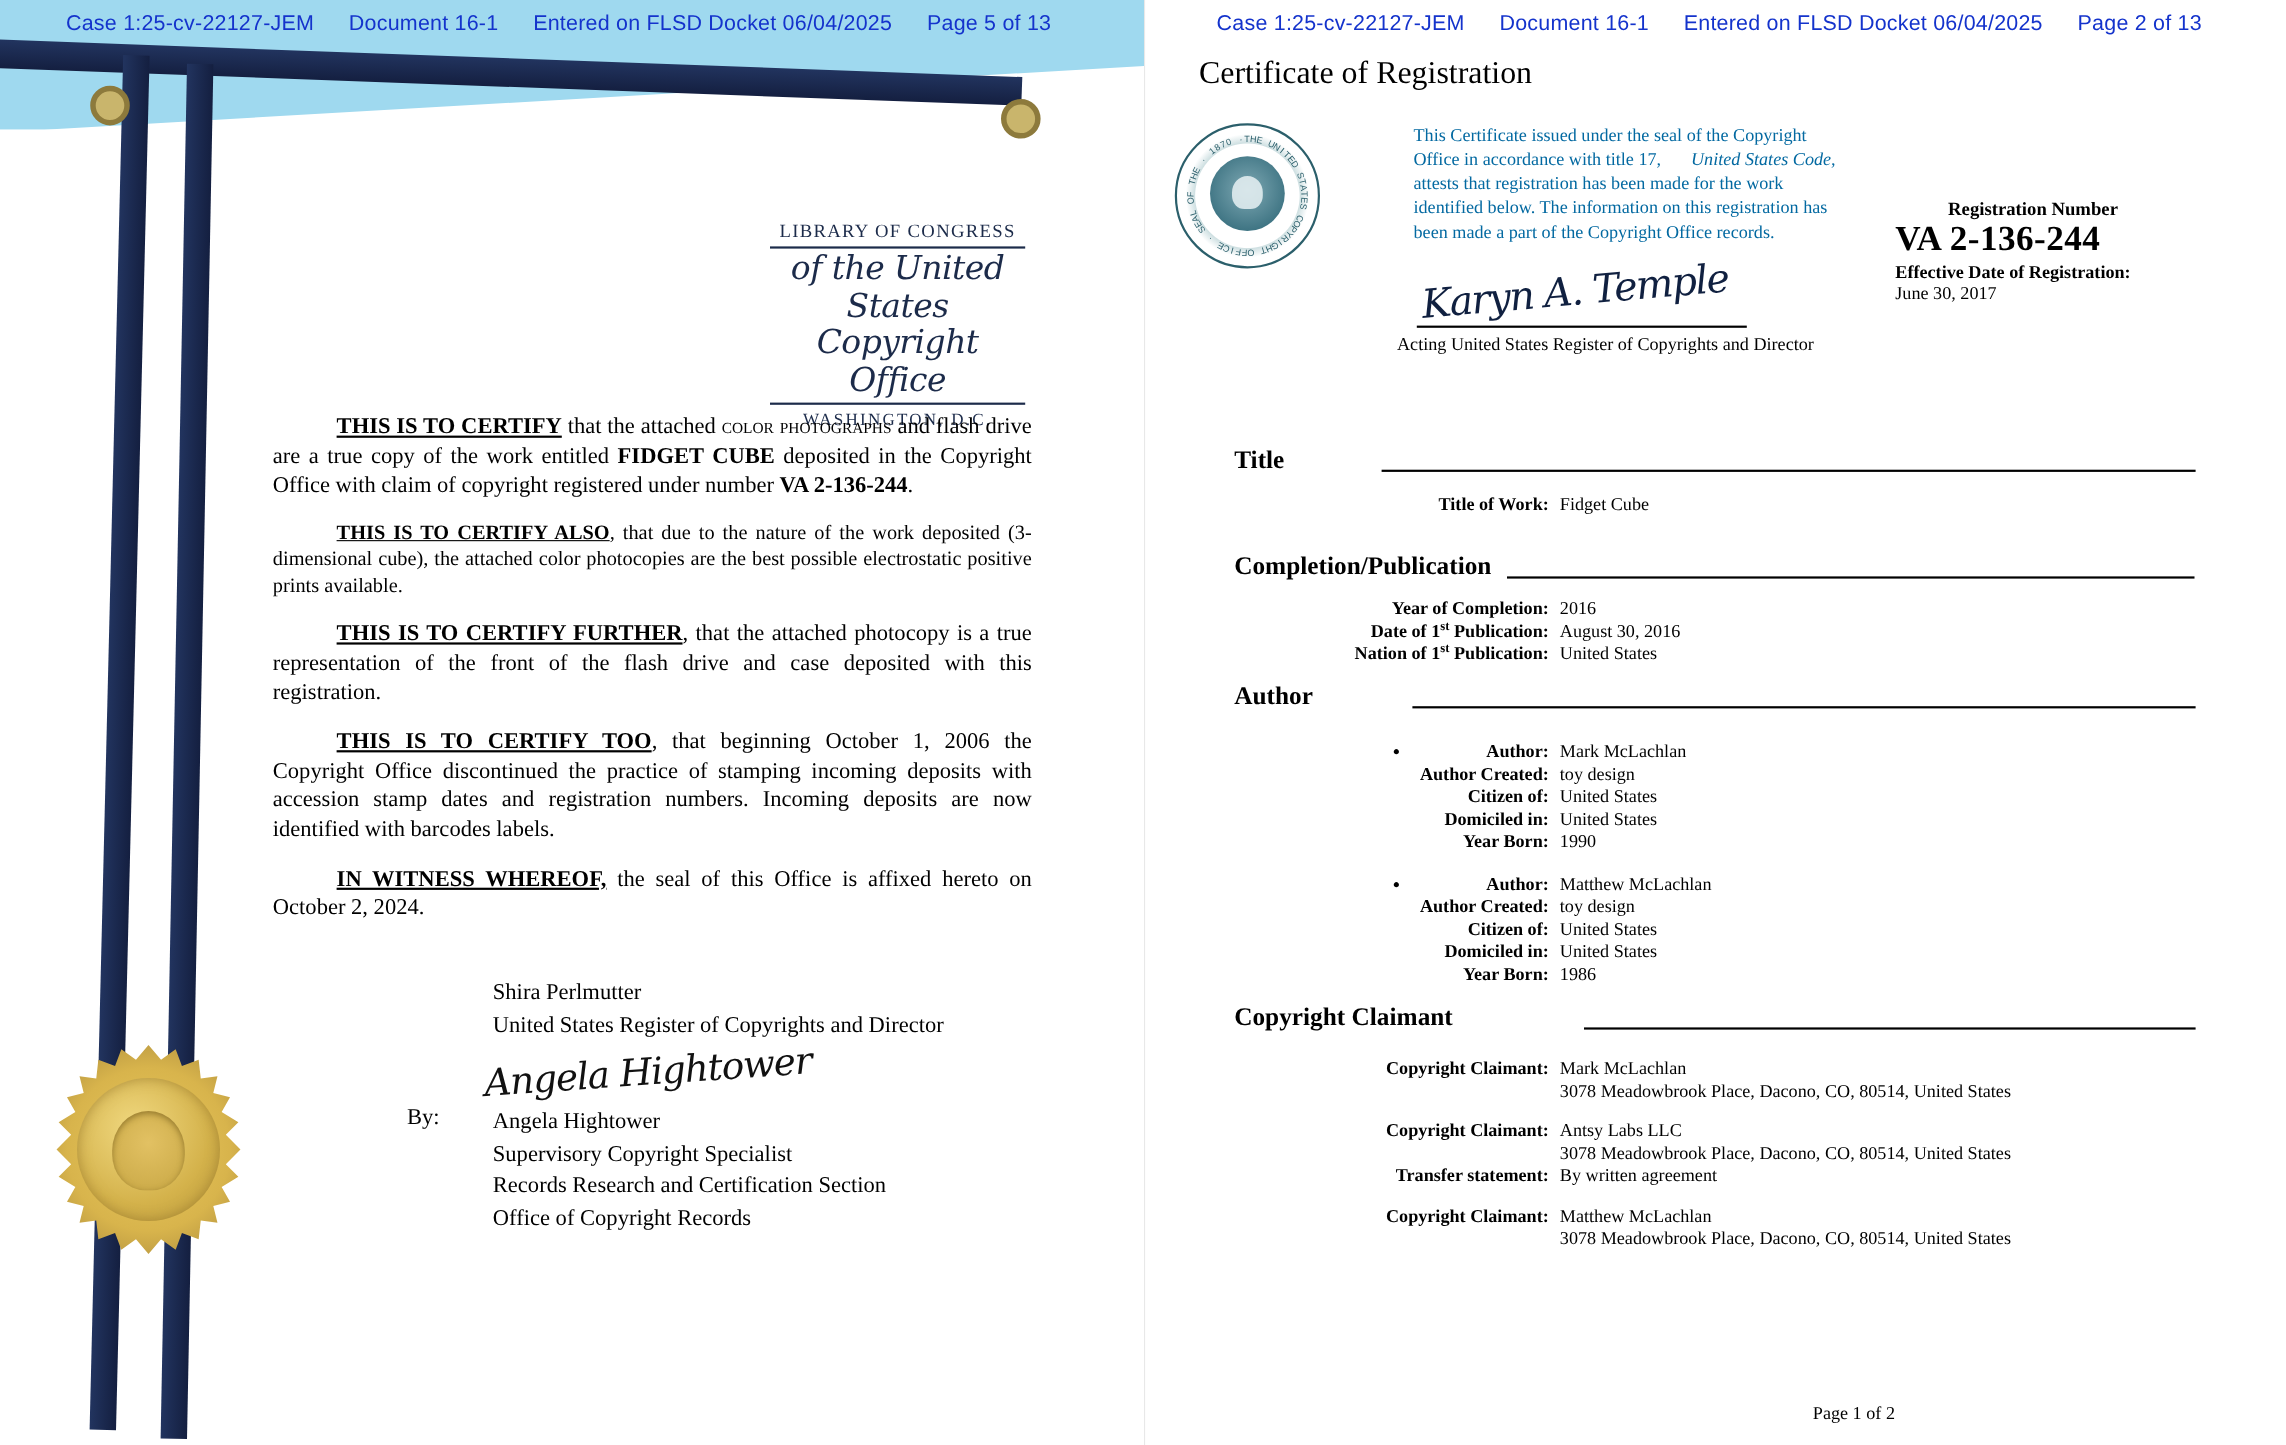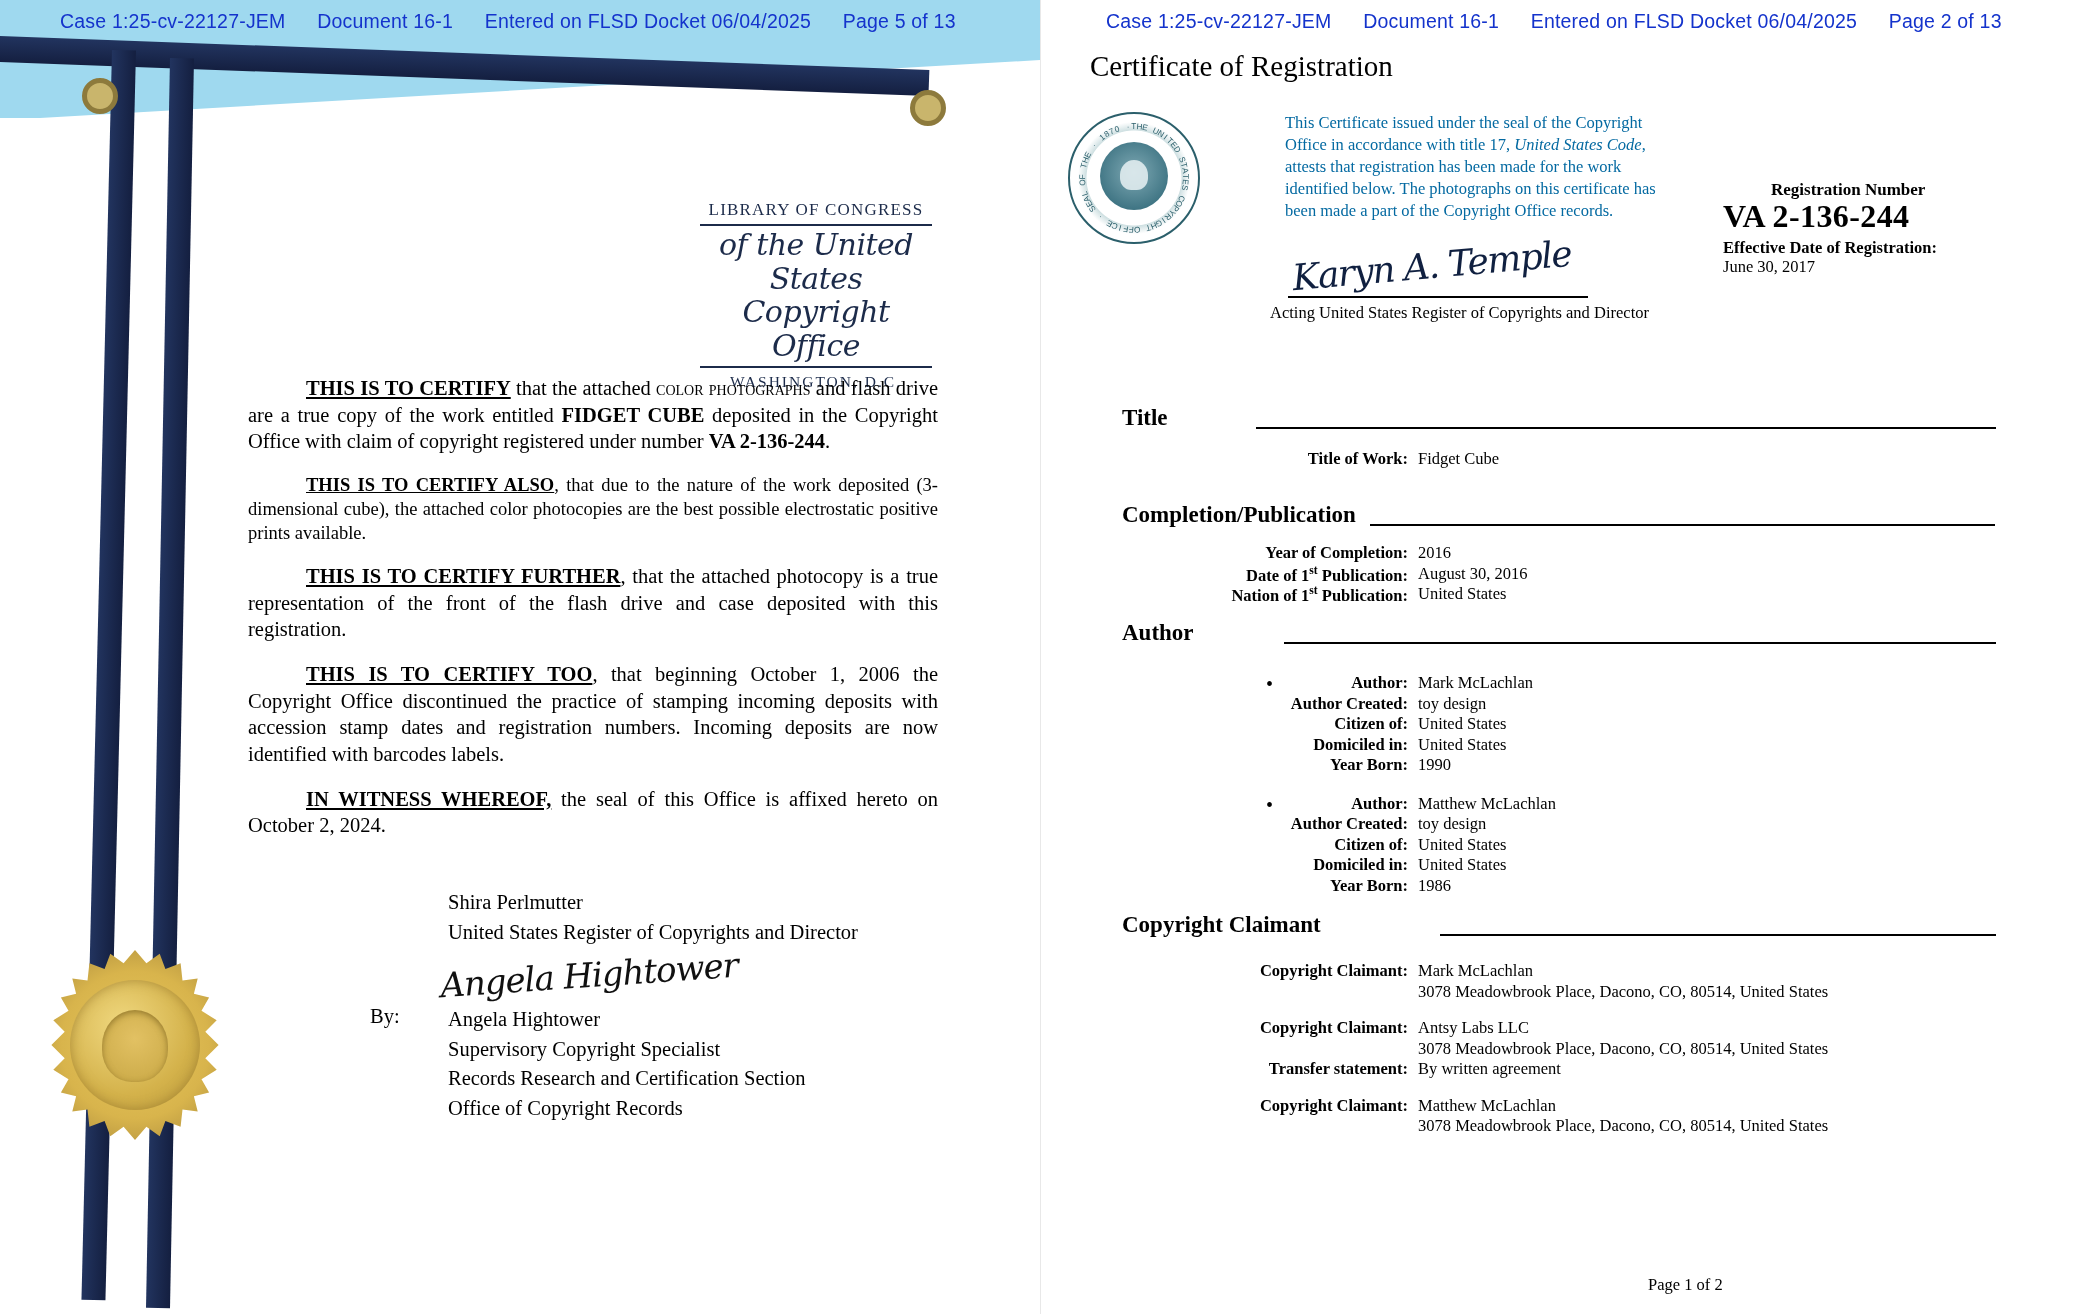--- a/index.html
+++ b/index.html
@@ -134,21 +134,21 @@
   }
   .gov-seal .eagle{
     position:absolute;left:20px;top:18px;width:28px;height:30px;border-radius:50% 50% 40% 40%;
     background:#e8f1f3;opacity:.85;
   }
 
   .cert-blurb{
     position:absolute;left:1285px;top:112px;width:392px;
     font-size:16.5px;line-height:1.33;color:#0369a1;
   }
-  .cert-blurb i{font-style:italic;}
+  .cert-blurb i{font-style:italic;margin-left:23px;}
   .sig-register{
     position:absolute;left:1292px;top:245px;
     font-family:"DejaVu Serif",serif;font-style:italic;font-size:36px;color:#102040;
     transform:rotate(-5deg);letter-spacing:-1.5px;
   }
   .register-rule{position:absolute;left:1288px;top:296px;width:300px;height:1.5px;background:#000;}
   .register-caption{position:absolute;left:1270px;top:303px;font-size:16.5px;}
 
   .reg-num-label{position:absolute;left:1771px;top:180px;font-size:17px;font-weight:bold;}
   .reg-num{position:absolute;left:1723px;top:198px;font-size:32px;font-weight:bold;letter-spacing:0.4px;}
@@ -306,21 +306,21 @@
       <span style="transform: rotate(341.053deg) translate(-50%, -56px);">0</span>
       <span style="transform: rotate(347.368deg) translate(-50%, -56px);"> </span>
       <span style="transform: rotate(353.684deg) translate(-50%, -56px);">·</span>
     </div>
 </div>
 
 <div class="cert-blurb">
   <div>This Certificate issued under the seal of the Copyright</div>
   <div>Office in accordance with title 17, <i>United States Code</i>,</div>
   <div>attests that registration has been made for the work</div>
-  <div>identified below. The photographs on this certificate has</div>
+  <div>identified below. The information on this registration has</div>
   <div>been made a part of the Copyright Office records.</div>
 </div>
 
 <div class="sig-register">Karyn A. Temple</div>
 <div class="register-rule"></div>
 <div class="register-caption">Acting United States Register of Copyrights and Director</div>
 
 <div class="reg-num-label">Registration Number</div>
 <div class="reg-num">VA 2-136-244</div>
 <div class="eff-label">Effective Date of Registration:</div>

